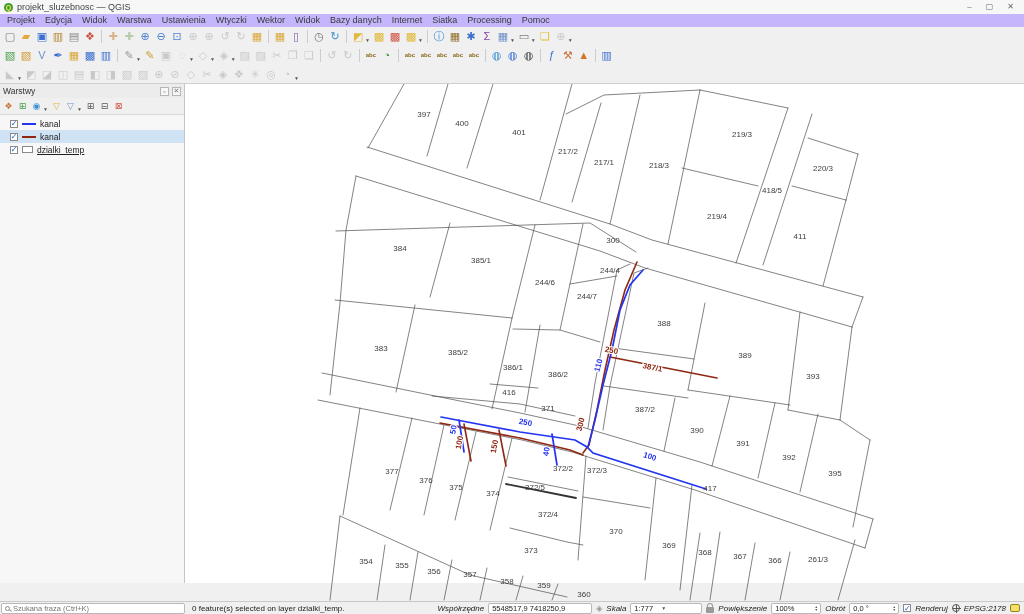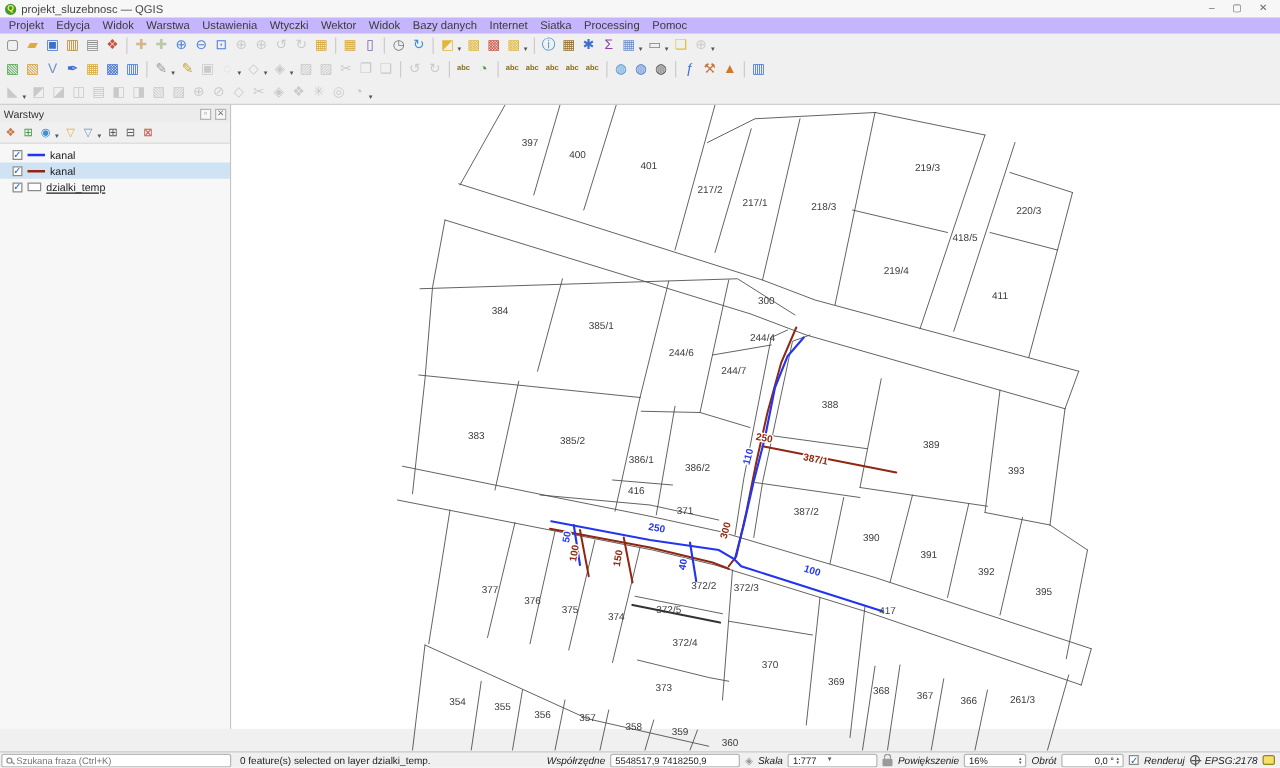--- a/index.html
+++ b/index.html
@@ -430,28 +430,28 @@
       <span class="status-box" style="width:104px;">5548517,9 7418250,9</span>
       <span style="font-size:8px;color:#999;">◈</span>
       <span class="status-label">Skala</span>
       <span class="status-box" style="width:72px;">
           <span>1:777</span>
           <span class="combo-arrow">▼</span>
         </span>
       <span class="lock"></span>
       <span class="status-label">Powiększenie</span>
       <span class="status-box" style="width:50px;justify-content:space-between;">
-          <span>16%</span>
+          <span>100%</span>
           <span class="spin">
             <span>▴</span>
             <span>▾</span>
           </span>
         </span>
       <span class="status-label">Obrót</span>
-      <span class="status-box" style="width:50px;justify-content:flex-end;">
+      <span class="status-box" style="width:50px;justify-content:space-between;">
           <span>0,0 °</span>
           <span class="spin">
             <span>▴</span>
             <span>▾</span>
           </span>
         </span>
       <span class="chk">✓</span>
       <span class="status-label">Renderuj</span>
       <span class="globe"></span>
       <span class="status-label">EPSG:2178</span>

